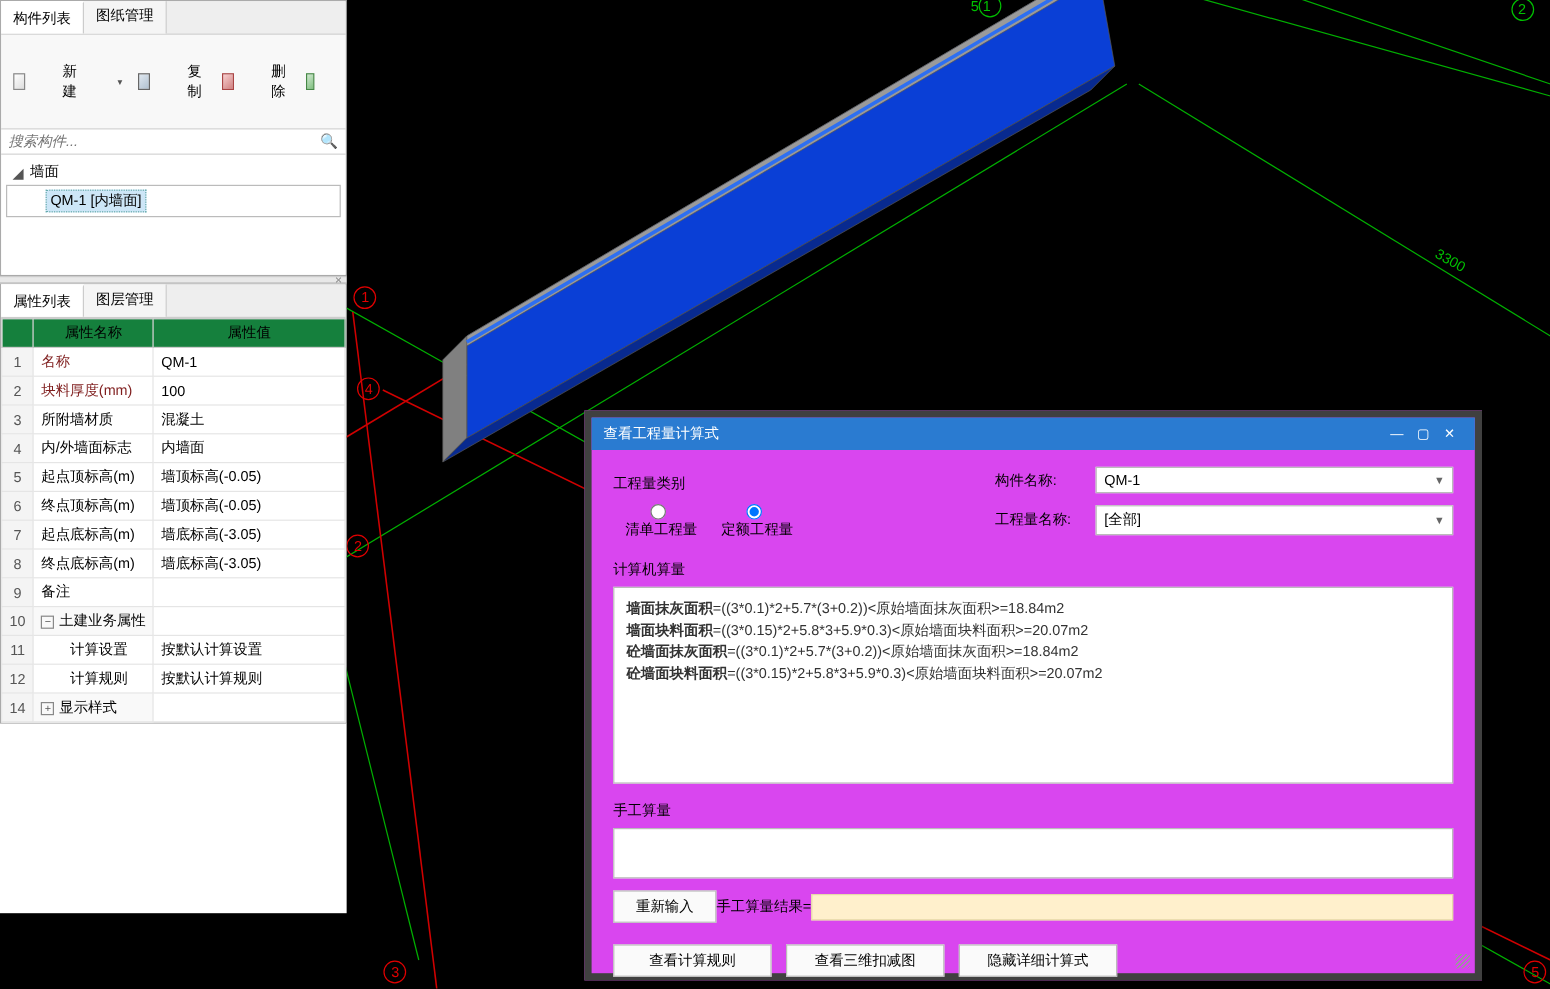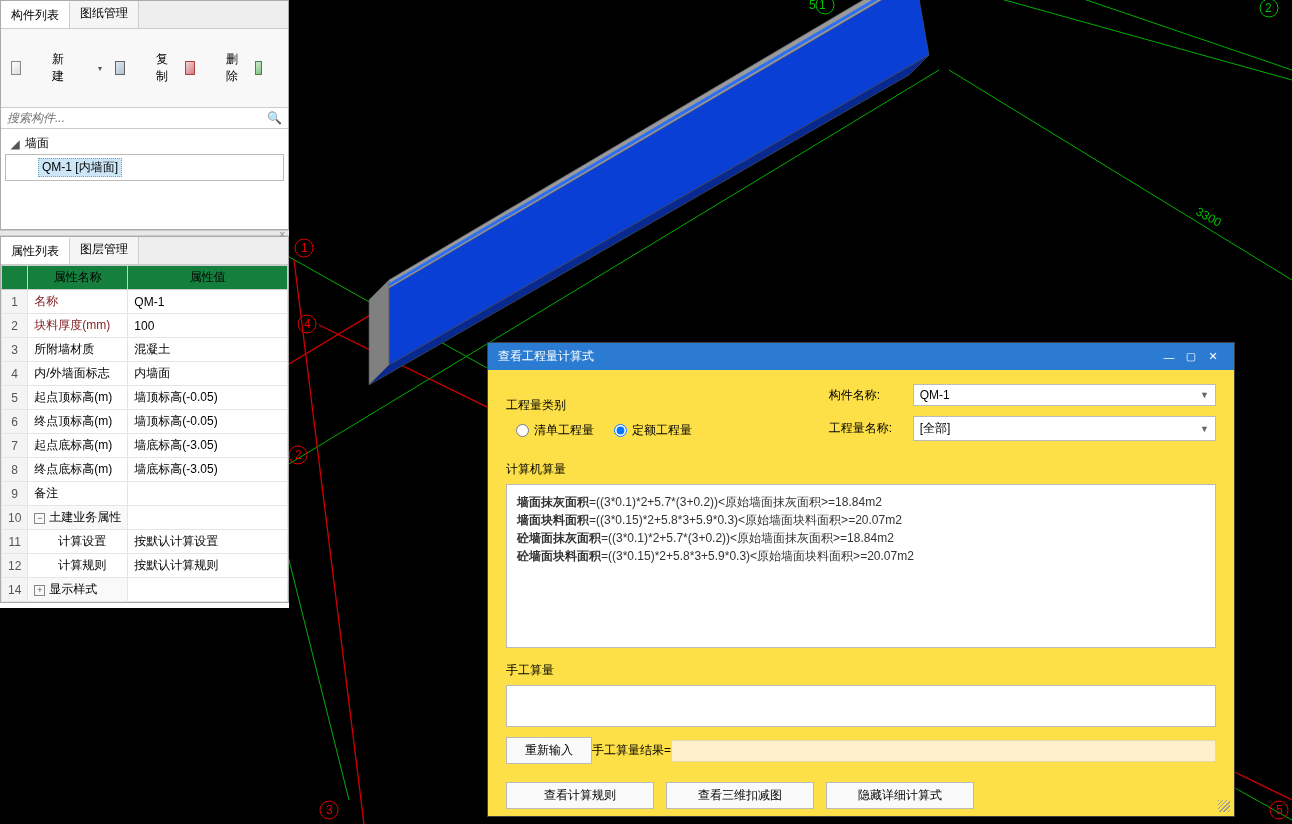--- a/index.html
+++ b/index.html
@@ -1,19 +1,19 @@
 <!DOCTYPE html>
 <html><head>
 <meta charset="utf-8">
 <style>
 * { box-sizing: border-box; margin: 0; padding: 0; font-family: "Microsoft YaHei", SimSun, Arial, sans-serif; font-size: 12px; }
 body { width: 1292px; height: 824px; background: #000; overflow: hidden; position: relative; }
 
 
-.left-col { position: absolute; left: 0; top: 0; width: 289px; height: 608px; background: #fff; }
+.left-col { position: absolute; left: 0; top: 0; width: 289px; height: 761px; background: #fff; }
 
 .top-panel { border: 1px solid #aaa; background: #f0f0f0; }
 .tabs { display: flex; background: #eee; border-bottom: 1px solid #ccc; }
 .tab { padding: 4px 10px; border-right: 1px solid #ccc; background: #f5f5f5; cursor: pointer; }
 .tab.active { background: #fff; border-top: 2px solid #fff; }
 .toolbar { display: flex; align-items: center; padding: 3px 5px; background: #f8f8f8; border-bottom: 1px solid #ccc; }
 .tbtn { display: flex; align-items: center; padding: 2px 5px; cursor: pointer; margin-right: 3px; gap: 28px; }
 .tbtn .ico { width: 14px; height: 14px; margin-right: 3px; display: inline-block; }
 .ico-new { background: linear-gradient(135deg,#fff,#ddd); border:1px solid #888; }
 .ico-copy { background: linear-gradient(135deg,#e0e8f0,#b0c0d0); border:1px solid #666; }
@@ -42,41 +42,41 @@
 .prop-grid td.name { width:100px; }
 .prop-grid td.link { color:#7f1d1d; }
 .prop-grid td.group { background:#f9f9f9; }
 .expander { display:inline-block; width:11px; height:11px; border:1px solid #888; text-align:center; line-height:9px; font-size:9px; margin-right:4px; color:#555; }
 
 
 .viewport { position:absolute; left:289px; top:0; right:0; bottom:0; background:#000; }
 .viewport svg { position:absolute; left:0; top:0; }
 
 
-.dialog { position:absolute; left:487px; top:342px; width:748px; height:475px; background:#fde047; border:1px solid #404040; box-shadow: 2px 2px 6px rgba(0,0,0,0.4); }
+.dialog { position:absolute; left:487px; top:342px; width:748px; height:475px; background:#d946ef; border:6px solid #404040; box-shadow: 2px 2px 6px rgba(0,0,0,0.4); }
 .dlg-title { background:#2a7bd1; color:#fff; padding:5px 10px; display:flex; align-items:center; }
 .dlg-title .ttl { flex:1; }
 .dlg-title .wbtn { width:22px; text-align:center; cursor:pointer; font-size:11px; }
 .dlg-body { padding: 14px 18px; }
 .row { display:flex; align-items:center; margin-bottom:10px; }
 .label { width: 84px; }
 .radio-row { display:flex; align-items:center; margin-left: 10px; }
-.radio-row label { display:flex; align-items:center; margin-right: 20px; }
+.radio-row label { display:flex; align-items:center; margin-right: 20px; flex-direction: column; }
 .radio-row input { margin-right: 5px; }
 .sel { flex:1; border:1px solid #bbb; padding:3px 6px; background:#fff; display:flex; align-items:center; }
 .sel .arrow { margin-left:auto; color:#666; font-size:9px; }
 .sec-label { margin-top:8px; margin-bottom:6px; }
 .textarea { width:100%; border:1px solid #bbb; background:#fff; padding:8px 10px; height: 164px; overflow:auto; line-height:1.5; color:#333; }
 .textarea .ln b { font-weight:bold; }
 .manual { width:100%; border:1px solid #bbb; background:#fff; height:42px; }
 .result-row { display:flex; align-items:center; margin-top:10px; }
 .btn { border:1px solid #bbb; background:#fafafa; padding:4px 18px; cursor:pointer; }
 .result-box { flex:1; background:#fff0cc; border:1px solid #e6d9a8; height:22px; }
 .bottom-btns { display:flex; gap:12px; margin-top:18px; }
-.bottom-btns .btn { width:148px; text-align:center; }
+.bottom-btns .btn { width:132px; text-align:center; }
 .grip { position:absolute; right:4px; bottom:4px; width:12px; height:12px; background: repeating-linear-gradient(135deg,#999 0 1px, transparent 1px 3px); }
 
 
 .gizmo { position:absolute; left:335px; top:735px; pointer-events:none; }
 </style>
 </head>
 <body>
 
 <div class="left-col">
   <div class="top-panel">

